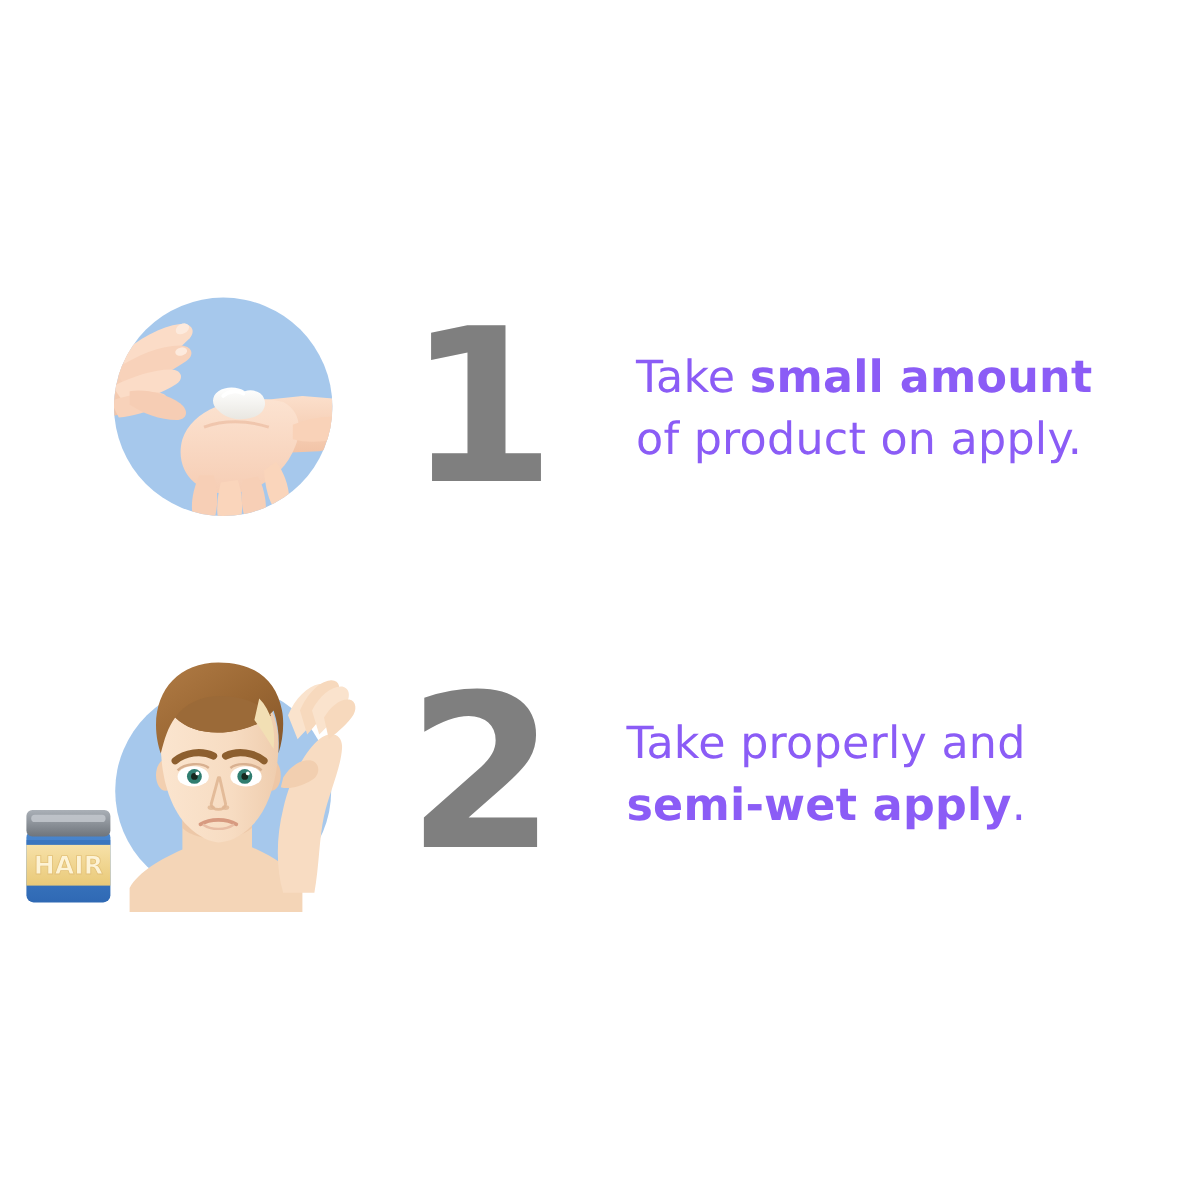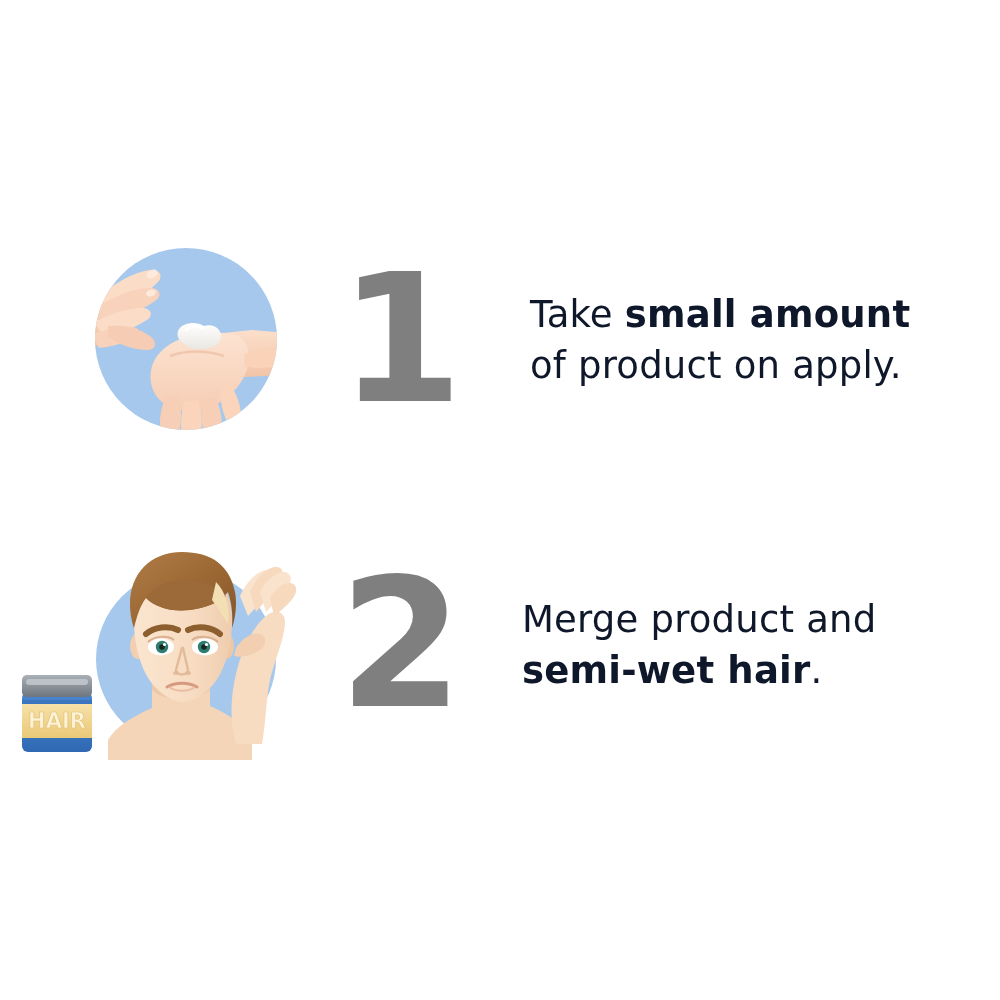--- a/index.html
+++ b/index.html
@@ -51,21 +51,21 @@
     line-height: 1;
     letter-spacing: -2px;
     user-select: none;
   }
   #step-number-1 { font-size: 178px; padding-right: 18px; }
   #step-number-2 { font-size: 178px; padding-right: 10px; }
 
   .step-text {
     flex: 1 1 auto;
     padding-left: 12px;
-    color: #0f172a;
+    color: #8b5cf6;
     font-size: 37px;
     line-height: 1.38;
     letter-spacing: 0.2px;
     font-weight: 400;
   }
   .step-text b { font-weight: 700; }
 
   
   .circle-bg {
     position: absolute;
@@ -283,18 +283,18 @@
             <rect x="18" y="170" width="70" height="4" fill="#2f69b4" opacity="0.5"></rect>
             <text x="53" y="198" text-anchor="middle" font-family="DejaVu Sans, Liberation Sans, sans-serif" font-size="21" font-weight="bold" fill="#fdf3d6" stroke="#e3c178" stroke-width="0.7">HAIR</text>
           </g>
         </svg>
       </div>
     </div>
 
     <div class="step-number" id="step-number-2">2</div>
 
     <div class="step-text">
-      <div>Merge product and</div>
-      <div><b>semi-wet hair</b><span>.</span></div>
+      <div>Take properly and</div>
+      <div><b>semi-wet apply</b><span>.</span></div>
     </div>
   </div>
 
 </div>
 
 </body></html>

